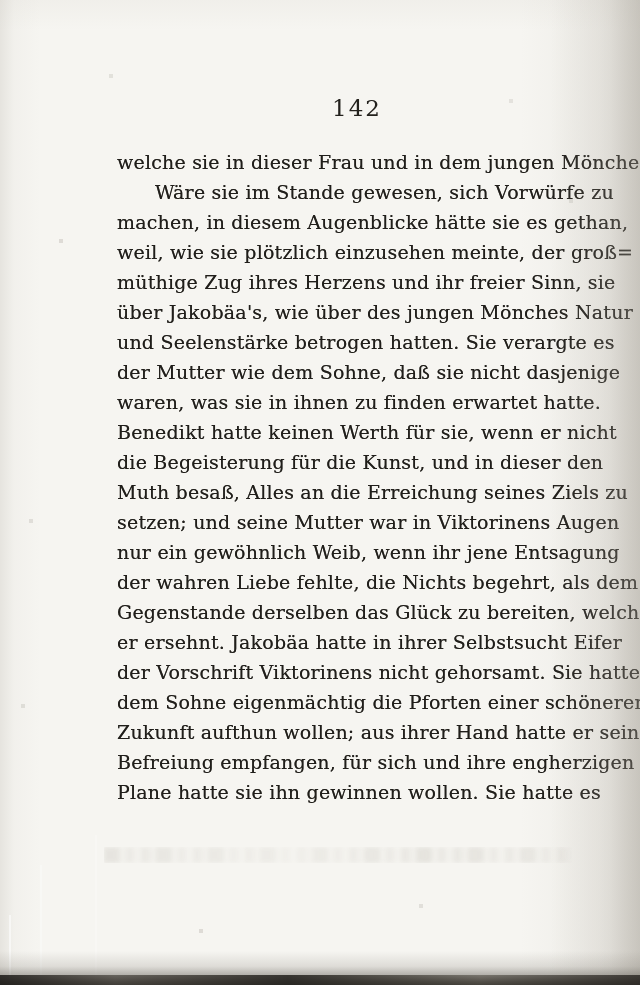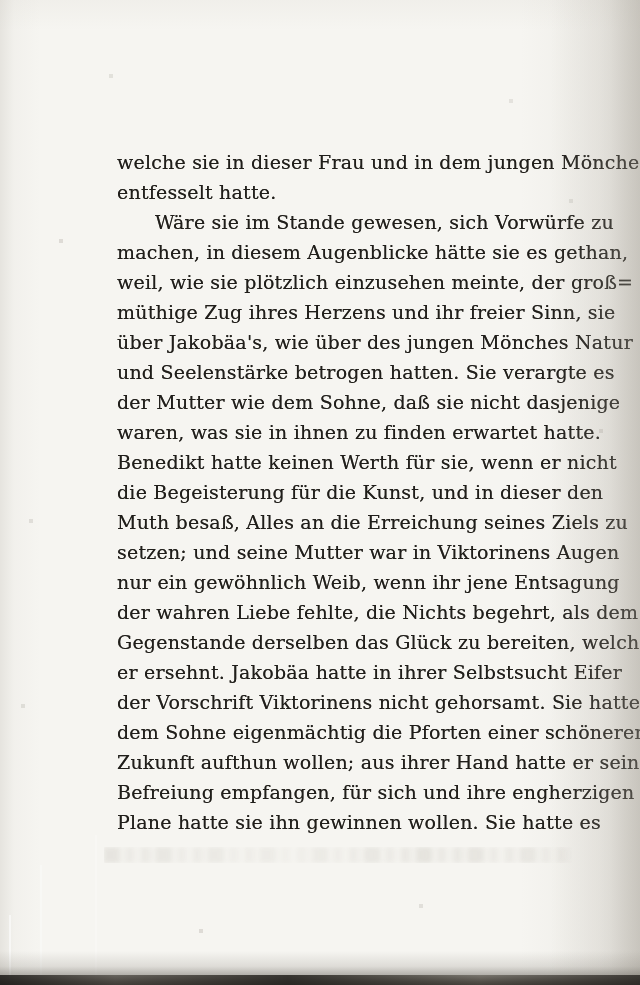--- a/index.html
+++ b/index.html
@@ -132,24 +132,24 @@
       rgba(166,161,151,0.38) 100%);
   }
 </style>
 </head>
 <body>
 
 <div id="scan-page">
 
   <div class="speckles"></div>
 
+  <div id="page-number"><span>142</span></div>
 
   <div id="text-block">
     <div class="line">welche sie in dieser Frau und in dem jungen Mönche</div>
-    <div class="line para-end">entfesselt hatte.</div>
     <div class="line indent">Wäre sie im Stande gewesen, sich Vorwürfe zu</div>
     <div class="line">machen, in diesem Augenblicke hätte sie es gethan,</div>
     <div class="line">weil, wie sie plötzlich einzusehen meinte, der groß=</div>
     <div class="line">müthige Zug ihres Herzens und ihr freier Sinn, sie</div>
     <div class="line">über Jakobäa's, wie über des jungen Mönches Natur</div>
     <div class="line">und Seelenstärke betrogen hatten.  Sie verargte es</div>
     <div class="line">der Mutter wie dem Sohne, daß sie nicht dasjenige</div>
     <div class="line">waren, was sie in ihnen zu finden erwartet hatte.</div>
     <div class="line">Benedikt hatte keinen Werth für sie, wenn er nicht</div>
     <div class="line">die Begeisterung für die Kunst, und in dieser den</div>

